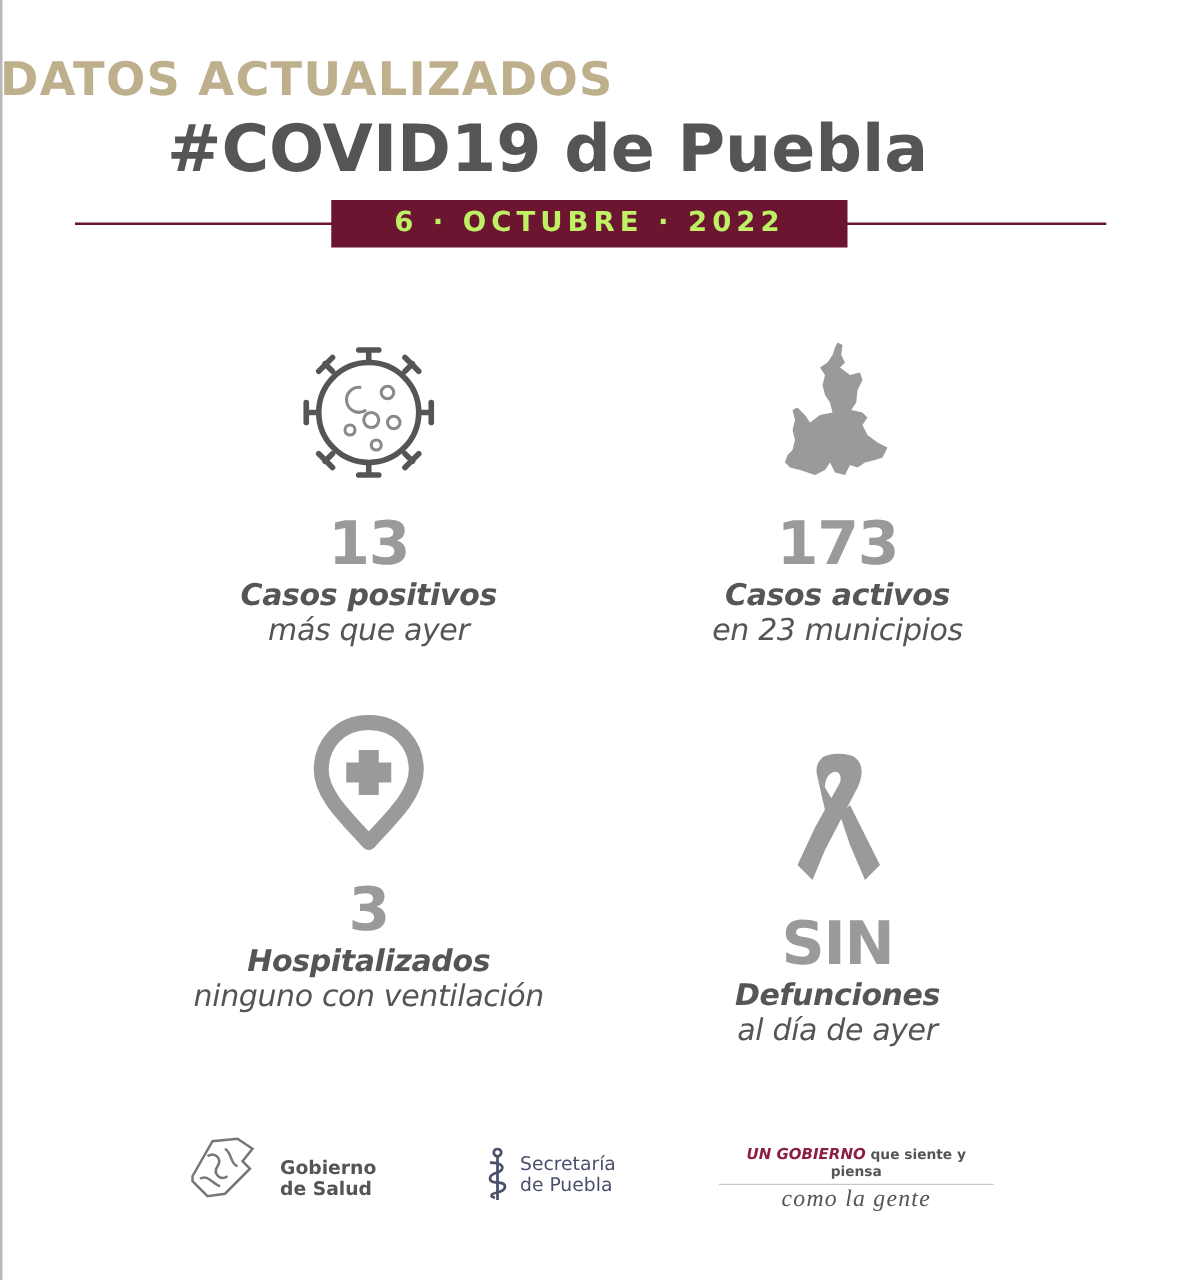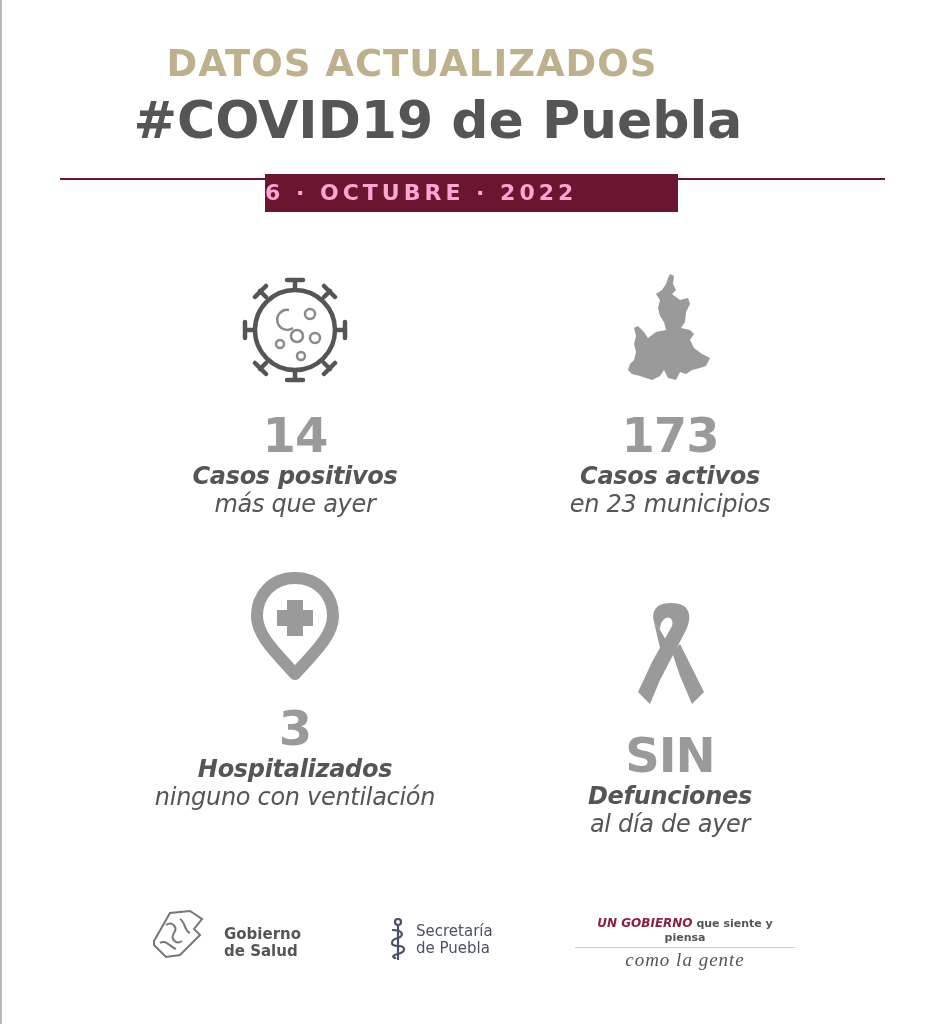--- a/index.html
+++ b/index.html
@@ -4,35 +4,35 @@
 <style>
   html, body { margin: 0; padding: 0; }
   body {
     width: 942px; height: 1024px; position: relative; overflow: hidden;
     background: #ffffff;
     font-family: "Liberation Sans", "DejaVu Sans", sans-serif;
   }
   .left-border { position: absolute; left: 0; top: 0; width: 2px; height: 1024px; background: #b9b9b9; }
 
   .kicker {
-    position: absolute; left: 0; width: 824px; top: 40px; text-align: center;
+    position: absolute; left: 0; width: 824px; top: 40px; 
     font-family: "DejaVu Sans", sans-serif; font-weight: bold; font-size: 37px;
     color: #bfb08d; letter-spacing: 1px; line-height: 48px;
   }
   .title {
     position: absolute; left: 0; width: 876px; top: 88px; text-align: center;
     font-family: "DejaVu Sans", sans-serif; font-weight: bold; font-size: 52px;
     color: #555555; letter-spacing: 0px; line-height: 64px;
   }
   .rule {
     position: absolute; left: 60px; width: 825px; top: 178px; height: 2px; background: #6b1530;
   }
   .date-band {
-    position: absolute; left: 265px; width: 413px; top: 174px; height: 38px;
-    background: #6b1530; color: #f9a8d4; text-align: left;
+    position: absolute; left: 265px; width: 413px; top: 160px; height: 38px;
+    background: #6b1530; color: #bef264; text-align: center;
     font-family: "DejaVu Sans", sans-serif; font-weight: bold; font-size: 22px;
     letter-spacing: 4px; line-height: 38px;
   }
 
   .stat {
     position: absolute; width: 380px; text-align: center; color: #5a5a5a;
   }
   .stat .icon { display: block; margin: 0 auto; }
   .stat .value {
     font-family: "DejaVu Sans", sans-serif; font-weight: bold; color: #9a9a9a;
@@ -101,21 +101,21 @@
     </g>
     <g fill="none" stroke="#8a8a8a" stroke-width="2.5">
       <path d="M54 40 A10 10 0 1 0 58 58"></path>
       <circle cx="75" cy="44" r="5"></circle>
       <circle cx="62" cy="66" r="6"></circle>
       <circle cx="80" cy="68" r="5"></circle>
       <circle cx="45" cy="74" r="4"></circle>
       <circle cx="66" cy="86" r="4"></circle>
     </g>
   </svg>
-  <div class="value" style="margin-top:18px">14</div>
+  <div class="value" style="margin-top:18px">13</div>
   <div class="label">Casos positivos</div>
   <div class="sub">más que ayer</div>
 </div>
 
 <div class="stat" id="stat-activos">
   <svg class="icon" width="120" height="120" viewBox="0 0 120 120">
     <path fill="#9a9a9a" d="M60 4 L64 6 L63 14 L66 20 L62 24 L70 30 L78 28 L80 34 L76 42 L75 52 L71 58 L80 60 L84 64 L80 70 L84 78 L92 84 L100 88 L96 96 L90 98 L82 100 L76 104 L70 102 L66 110 L58 108 L54 100 L50 106 L42 110 L36 108 L30 106 L22 104 L18 100 L20 94 L24 90 L26 82 L24 74 L26 66 L24 58 L28 56 L34 62 L38 68 L46 62 L56 60 L54 52 L50 46 L48 38 L50 30 L46 24 L52 20 L56 14 L58 8 Z"></path>
   </svg>
   <div class="value" style="margin-top:18px">173</div>
   <div class="label">Casos activos</div>

